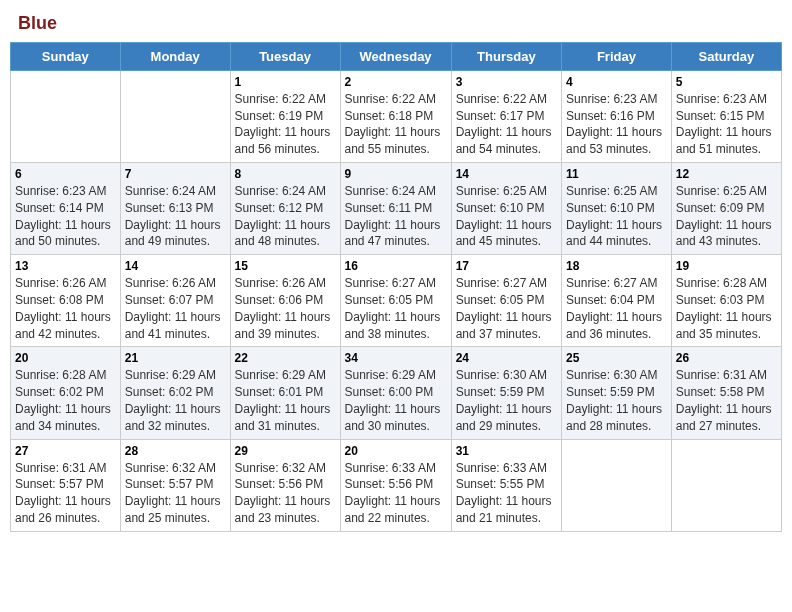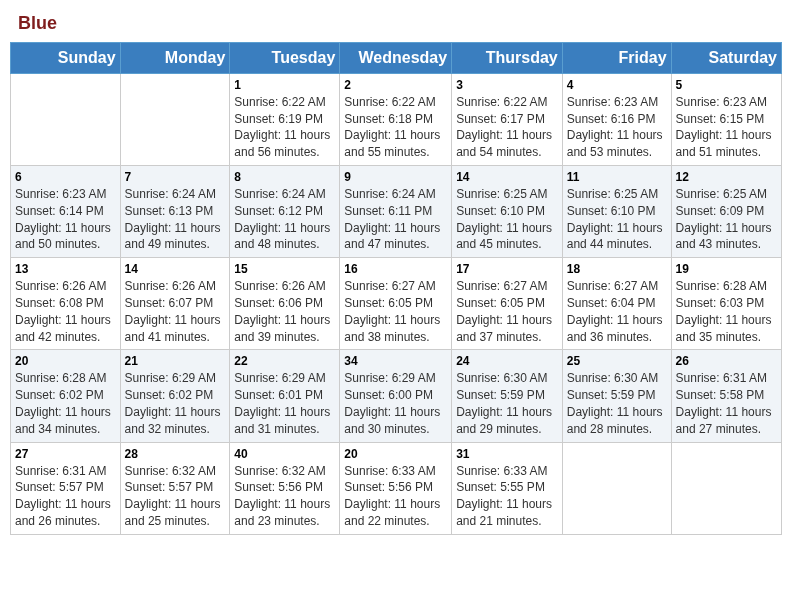--- a/index.html
+++ b/index.html
@@ -48,22 +48,22 @@
     }
     table {
       width: 100%;
       border-collapse: collapse;
       font-size: 11px;
     }
     thead tr th {
       background-color: #3a7ebf;
       color: #fff;
       padding: 6px 4px;
-      text-align: right;
-      font-size: 16px;
+      text-align: center;
+      font-size: 13px;
       font-weight: bold;
       border: 1px solid #5a9ed0;
     }
     tbody tr td {
       border: 1px solid #ccc;
       vertical-align: top;
       padding: 4px;
       height: 78px;
       width: 113px;
       background: #fff;
@@ -229,21 +229,21 @@
       <tr>
         <td>
           <span class="day-num">27</span>
           <div class="day-info">Sunrise: 6:31 AM<br>Sunset: 5:57 PM<br>Daylight: 11 hours and 26 minutes.</div>
         </td>
         <td>
           <span class="day-num">28</span>
           <div class="day-info">Sunrise: 6:32 AM<br>Sunset: 5:57 PM<br>Daylight: 11 hours and 25 minutes.</div>
         </td>
         <td>
-          <span class="day-num">40</span>
+          <span class="day-num">29</span>
           <div class="day-info">Sunrise: 6:32 AM<br>Sunset: 5:56 PM<br>Daylight: 11 hours and 23 minutes.</div>
         </td>
         <td>
           <span class="day-num">20</span>
           <div class="day-info">Sunrise: 6:33 AM<br>Sunset: 5:56 PM<br>Daylight: 11 hours and 22 minutes.</div>
         </td>
         <td>
           <span class="day-num">31</span>
           <div class="day-info">Sunrise: 6:33 AM<br>Sunset: 5:55 PM<br>Daylight: 11 hours and 21 minutes.</div>
         </td>

